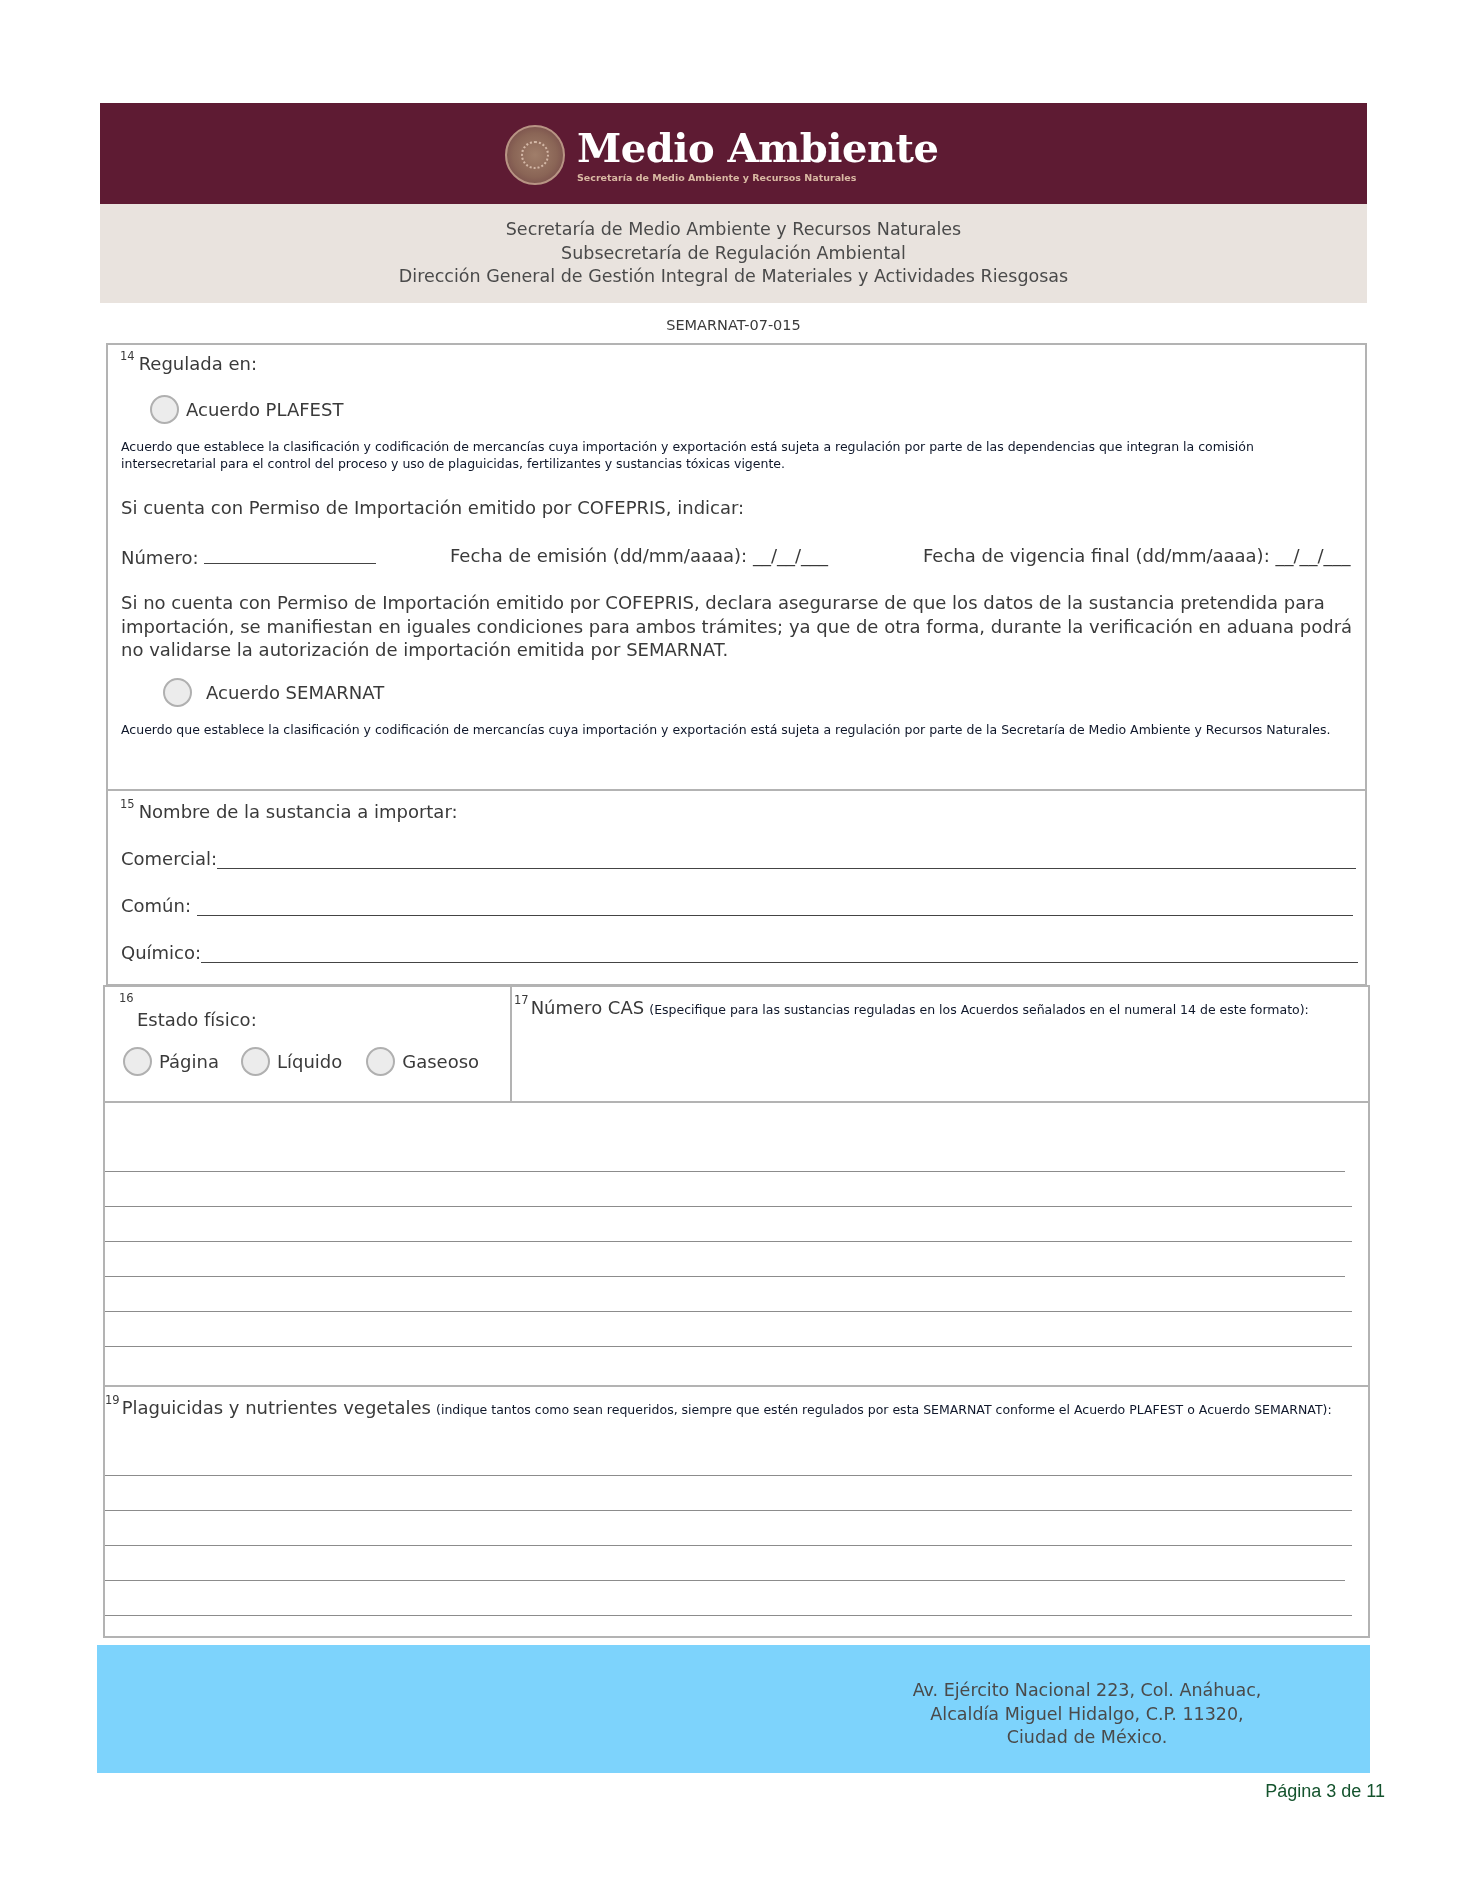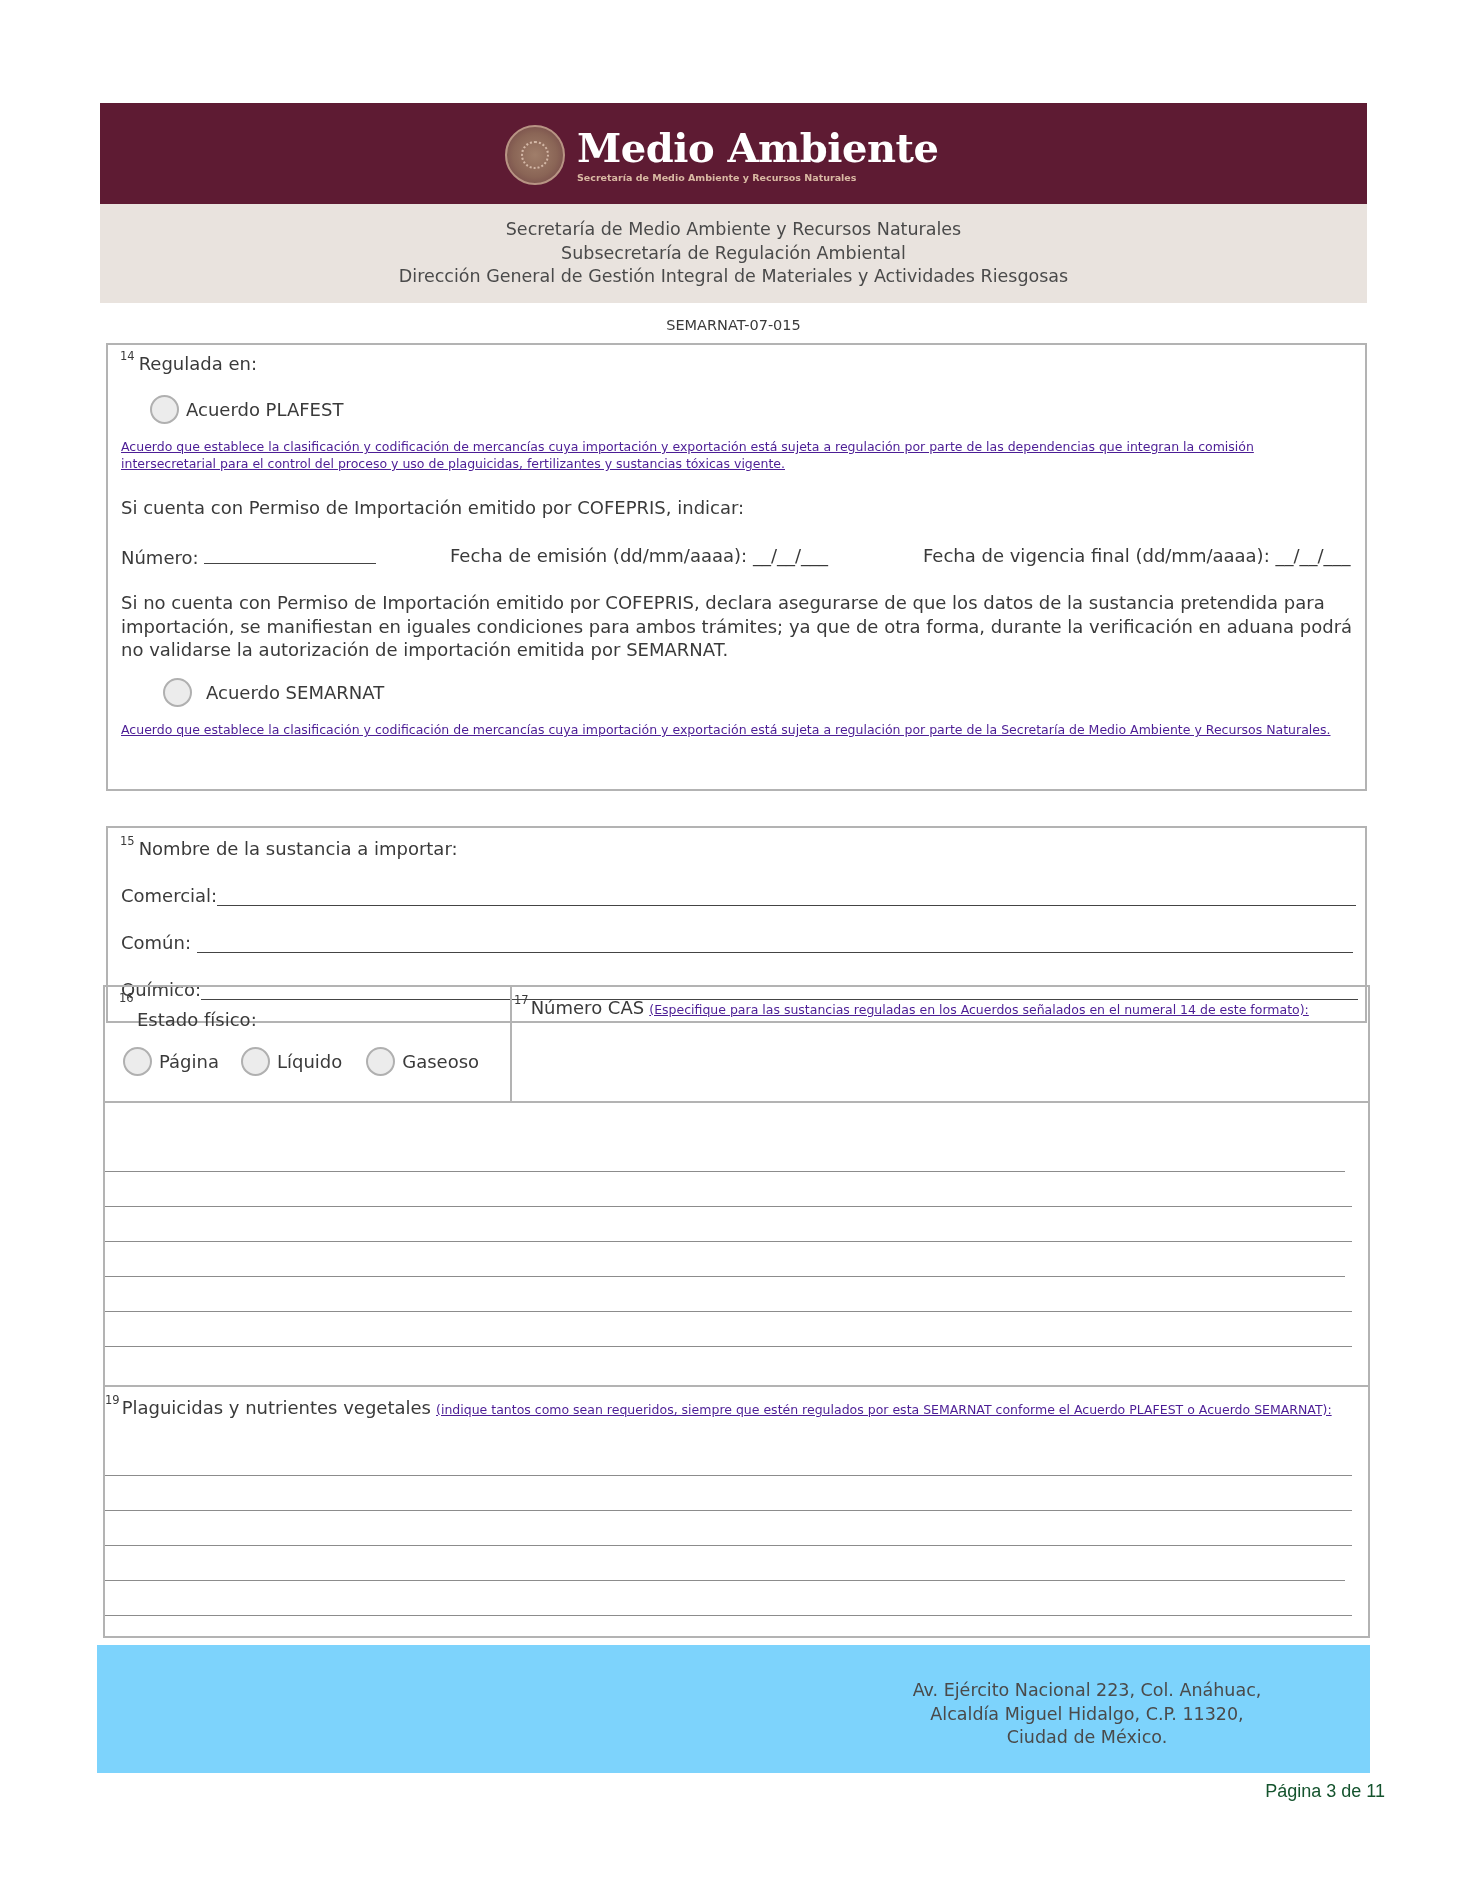--- a/index.html
+++ b/index.html
@@ -16,29 +16,29 @@
   .brand { margin-left:12px; display:flex; flex-direction:column; }
   .brand-title { font-family:"DejaVu Serif", "Liberation Serif", serif; font-weight:bold; color:#ffffff; font-size:40px; line-height:44px; letter-spacing:-0.5px; }
   .brand-sub { font-family:"DejaVu Sans", sans-serif; font-weight:bold; color:#d9b9a3; font-size:9.5px; line-height:12px; margin-top:2px; }
   .hdr-lines { position:absolute; left:0; top:14px; width:100%; text-align:center; font-size:17.5px; line-height:23.5px; color:#4a4a4a; }
   .form-code { left:100px; top:317px; width:1267px; text-align:center; font-size:14.5px; color:#3a3a3a; }
 
   
   .box { border:2px solid #b3b3b3; box-sizing:border-box; }
   .sup { font-size:11.5px; vertical-align:top; position:relative; top:-4px; margin-right:4px; }
   .lbl { font-size:18px; color:#3a3a3a; }
-  .small { font-size:12.5px; line-height:17px; color:#4c1d95;text-decoration:underline; }
+  .small { font-size:12.5px; line-height:17px; color:#0f172a; }
   .radio { display:inline-block; width:29px; height:29px; border-radius:50%; background:#ececec; border:2px solid #b0b0b0; box-sizing:border-box; vertical-align:middle; cursor:pointer; }
   .radio-row { display:flex; align-items:center; }
   .radio-row .rlabel { font-size:18px; margin-left:7px; }
   .line-field { display:inline-block; border-bottom:1.5px solid #444; height:18px; vertical-align:baseline; }
   .rule { position:absolute; left:0; height:0; border-top:1.5px solid #8c8c8c; }
 
   .box14 { left:106px; top:343px; width:1261px; height:448px; }
-  .box15 { left:106px; top:826px; width:1261px; height:197px; }
+  .box15 { left:106px; top:789px; width:1261px; height:197px; }
   .box16 { left:103px; top:985px; width:409px; height:118px; }
   .box17 { left:510px; top:985px; width:860px; height:118px; }
   .box18 { left:103px; top:1101px; width:1267px; height:286px; }
   .box19 { left:103px; top:1385px; width:1267px; height:253px; }
 
   .footer { left:97px; top:1645px; width:1273px; height:128px; background:#7dd3fc; }
   .addr { position:absolute; left:790px; top:34px; width:400px; text-align:center; font-size:17.5px; line-height:23.5px; color:#4a4a4a; }
   .pagenum { right:86px; top:1781px; font-family:"Liberation Sans", sans-serif; font-size:18px; color:#14532d;text-align:right; }
 </style>
 </head>

